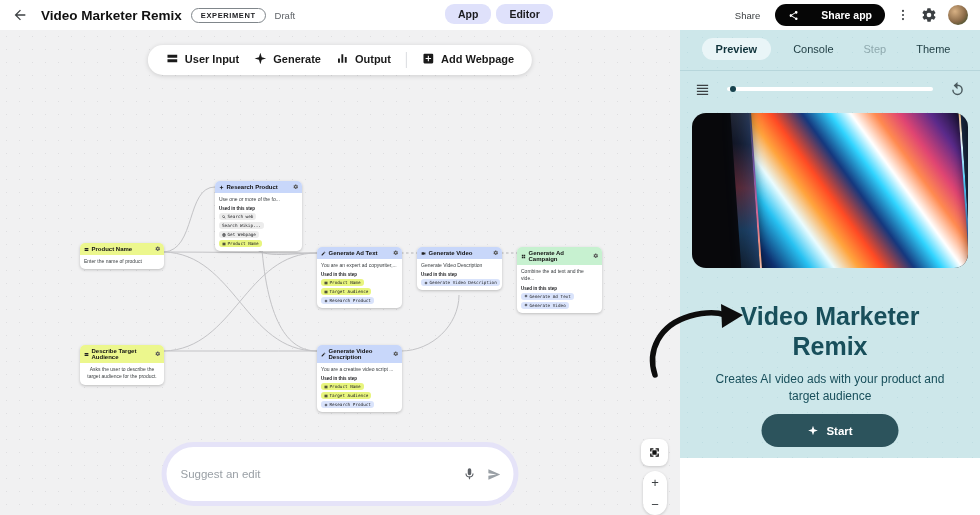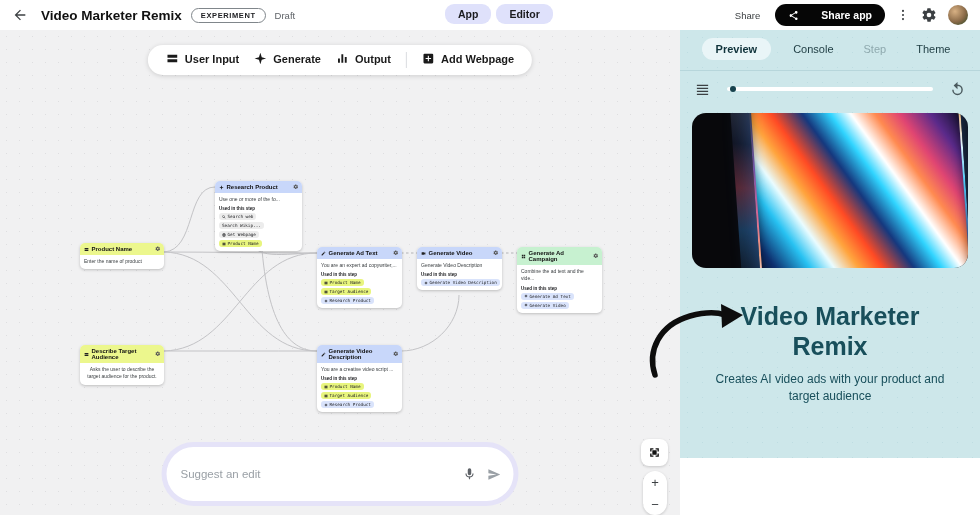--- a/index.html
+++ b/index.html
@@ -473,20 +473,28 @@
         </span>
     </div>
 
     <div class="hero">
       <div class="phone-side"></div>
       <div class="phone"></div>
     </div>
 
     <h1 class="ptitle">Video Marketer Remix</h1>
     <p class="psub">Creates AI video ads with your product and target audience</p>
+    <button class="start">
+      <span class="ic sstar">
+          <svg viewBox="0 0 24 24">
+            <path d="M12 1.5l2.6 8 8 2.5-8 2.5-2.6 8-2.6-8-8-2.5 8-2.5z"></path>
+          </svg>
+        </span>
+      <span>Start</span>
+    </button>
   </aside>
 
   <svg class="arrow" viewBox="0 0 100 80">
     <path d="M10,72 C2,48 14,22 45,13 C60,9 72,9 80,12" fill="none" stroke="#0d0d0d" stroke-width="5.5" stroke-linecap="round"></path>
     <polygon points="76,1 98,12 77,25" fill="#0d0d0d"></polygon>
   </svg>
 
 </div>
 
 </body></html>

